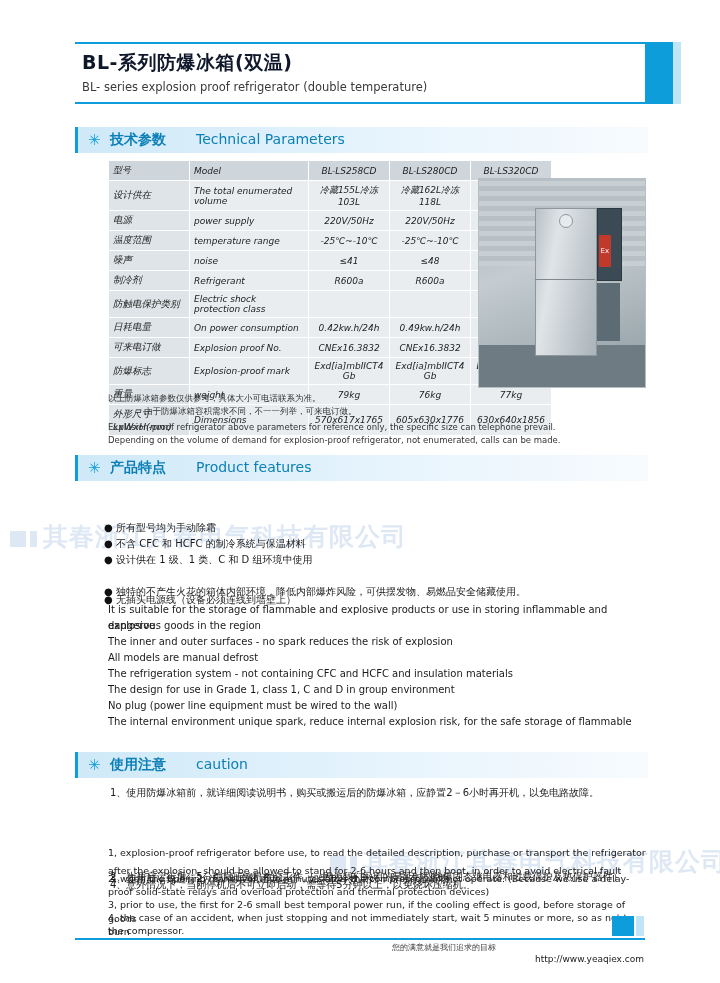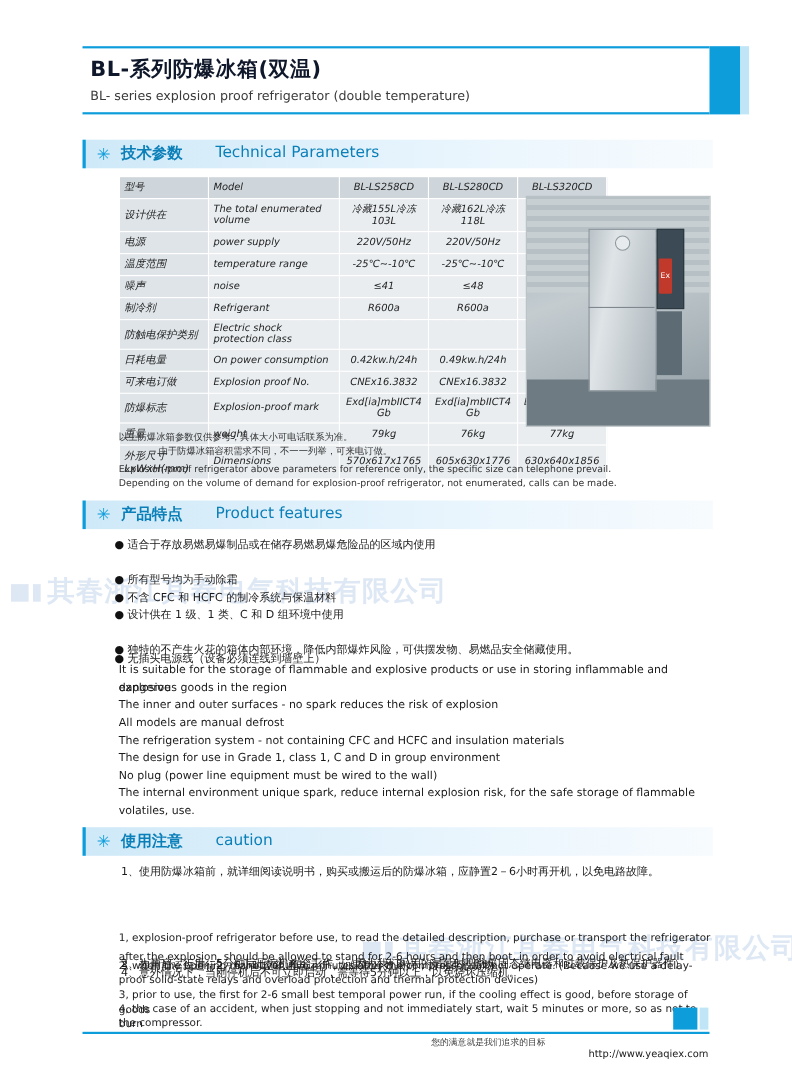--- a/index.html
+++ b/index.html
@@ -405,23 +405,20 @@
   <div class="section-band" style="top:455px;">
     <span class="section-star">✳</span>
     <span class="section-cn">产品特点</span>
     <span class="section-en">Product features</span>
   </div>
 
   <div class="wm" style="left:10px; top:520px;">
     <span class="sq"></span><span class="sq2"></span><span>其春浙江其春电气科技有限公司</span>
   </div>
 
-  <div class="feature-list" style="top:488px;">
-    <span class="bullet">●</span><span>适合于存放易燃易爆制品或在储存易燃易爆危险品的区域内使用</span>
-  </div>
   <div class="feature-list" style="top:520px;">
     <span class="bullet">●</span><span>所有型号均为手动除霜</span>
   </div>
   <div class="feature-list" style="top:536px;">
     <span class="bullet">●</span><span>不含 CFC 和 HCFC 的制冷系统与保温材料</span>
   </div>
   <div class="feature-list" style="top:552px;">
     <span class="bullet">●</span><span>设计供在 1 级、1 类、C 和 D 组环境中使用</span>
   </div>
   <div class="feature-list" style="top:568px;margin-top:24px;">
@@ -432,21 +429,20 @@
   </div>
 
   <div class="feature-en" style="top:602px;">It is suitable for the storage of flammable and explosive products or use in storing inflammable and explosive</div>
   <div class="feature-en" style="top:618px;">dangerous goods in the region</div>
   <div class="feature-en" style="top:634px;">The inner and outer surfaces - no spark reduces the risk of explosion</div>
   <div class="feature-en" style="top:650px;">All models are manual defrost</div>
   <div class="feature-en" style="top:666px;">The refrigeration system - not containing CFC and HCFC and insulation materials</div>
   <div class="feature-en" style="top:682px;">The design for use in Grade 1, class 1, C and D in group environment</div>
   <div class="feature-en" style="top:698px;">No plug (power line equipment must be wired to the wall)</div>
   <div class="feature-en" style="top:714px;">The internal environment unique spark, reduce internal explosion risk, for the safe storage of flammable</div>
-  <div class="feature-en" style="top:730px;">volatiles, use.</div>
 
   <div class="section-band" style="top:752px;">
     <span class="section-star">✳</span>
     <span class="section-cn">使用注意</span>
     <span class="section-en">caution</span>
   </div>
 
   <div class="wm" style="left:330px; top:845px;">
     <span class="sq"></span><span class="sq2"></span><span>其春浙江其春电气科技有限公司</span>
   </div>

